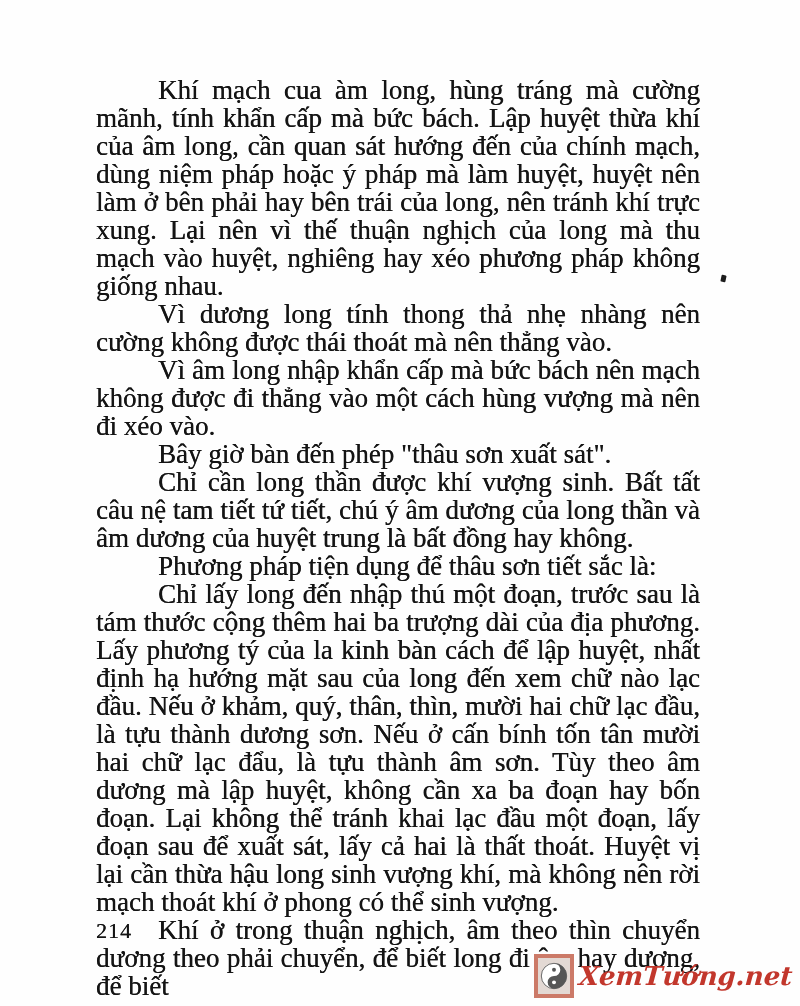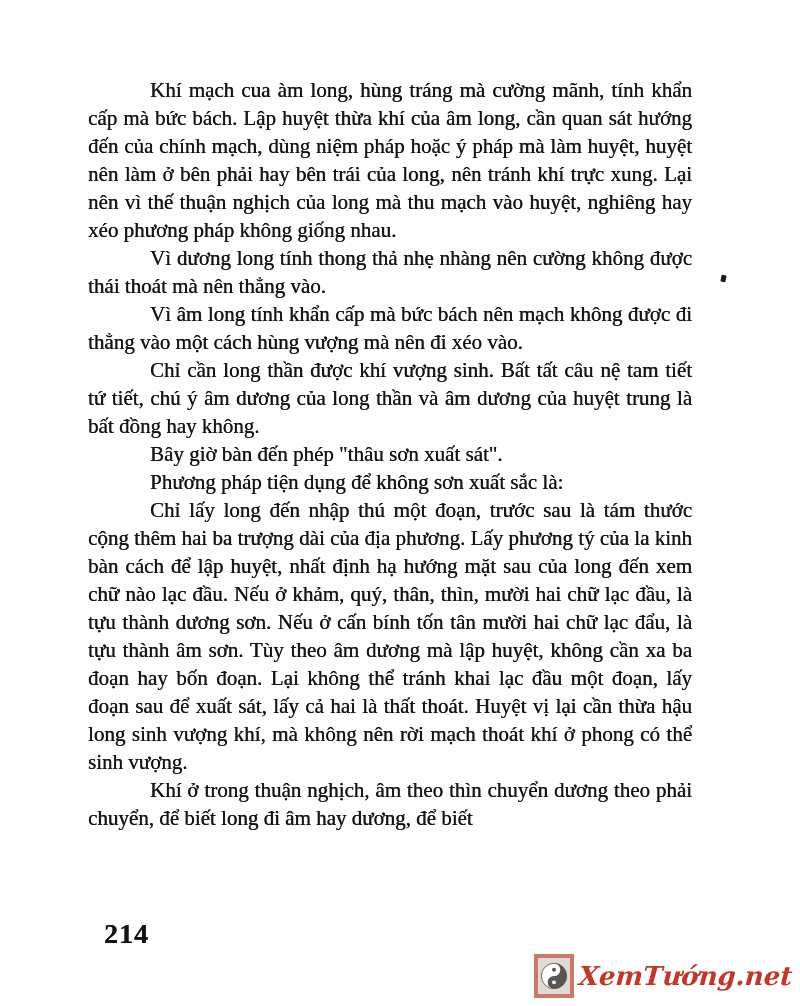--- a/index.html
+++ b/index.html
@@ -11,40 +11,39 @@
     position: relative;
     width: 800px;
     height: 1006px;
     background: #fefefe;
     overflow: hidden;
     font-family: "Liberation Serif", serif;
     color: #141414;
   }
   .text-block {
     position: absolute;
-    left: 88px;
+    left: 96px;
     top: 76px;
     width: 604px;
-    font-size: 21px;
+    font-size: 27px;
     line-height: 28px;
     text-align: justify;
     text-shadow: 0.35px 0.35px 0 #2a2a2a;
   }
   .text-block p {
     margin: 0;
     text-indent: 62px;
   }
   .page-number {
     position: absolute;
-    left: 104px;
+    left: 96px;
     top: 918px;
-    font-size: 28px;
+    font-size: 22px;
     letter-spacing: 1px;
     text-shadow: 0.35px 0.35px 0 #2a2a2a;
-    font-weight: bold;
   }
   .ink-speck {
     position: absolute;
     left: 721px;
     top: 275px;
     width: 5px;
     height: 7px;
     background: #1c1c1c;
     border-radius: 1px;
     transform: rotate(12deg);
@@ -85,24 +84,24 @@
   }
 </style>
 </head>
 <body>
 
 <div class="page">
 
   <div class="text-block">
     <p>Khí mạch cua àm long, hùng tráng mà cường mãnh, tính khẩn cấp mà bức bách. Lập huyệt thừa khí của âm long, cần quan sát hướng đến của chính mạch, dùng niệm pháp hoặc ý pháp mà làm huyệt, huyệt nên làm ở bên phải hay bên trái của long, nên tránh khí trực xung. Lại nên vì thế thuận nghịch của long mà thu mạch vào huyệt, nghiêng hay xéo phương pháp không giống nhau.</p>
     <p>Vì dương long tính thong thả nhẹ nhàng nên cường không được thái thoát mà nên thẳng vào.</p>
-    <p>Vì âm long tính khẩn cấp mà bức bách nên mạch không được đi thẳng vào một cách hùng vượng mà nên đi xéo vào.</p>
+    <p>Vì âm long nhập khẩn cấp mà bức bách nên mạch không được đi thẳng vào một cách hùng vượng mà nên đi xéo vào.</p>
+    <p>Bây giờ bàn đến phép "thâu sơn xuất sát".</p>
     <p>Chỉ cần long thần được khí vượng sinh. Bất tất câu nệ tam tiết tứ tiết, chú ý âm dương của long thần và âm dương của huyệt trung là bất đồng hay không.</p>
-    <p>Bây giờ bàn đến phép "thâu sơn xuất sát".</p>
-    <p>Phương pháp tiện dụng để không sơn xuất sắc là:</p>
+    <p>Phương pháp tiện dụng để thâu sơn tiết sắc là:</p>
     <p>Chỉ lấy long đến nhập thú một đoạn, trước sau là tám thước cộng thêm hai ba trượng dài của địa phương. Lấy phương tý của la kinh bàn cách để lập huyệt, nhất định hạ hướng mặt sau của long đến xem chữ nào lạc đầu. Nếu ở khảm, quý, thân, thìn, mười hai chữ lạc đầu, là tựu thành dương sơn. Nếu ở cấn bính tốn tân mười hai chữ lạc đẩu, là tựu thành âm sơn. Tùy theo âm dương mà lập huyệt, không cần xa ba đoạn hay bốn đoạn. Lại không thể tránh khai lạc đầu một đoạn, lấy đoạn sau để xuất sát, lấy cả hai là thất thoát. Huyệt vị lại cần thừa hậu long sinh vượng khí, mà không nên rời mạch thoát khí ở phong có thể sinh vượng.</p>
     <p>Khí ở trong thuận nghịch, âm theo thìn chuyển dương theo phải chuyển, để biết long đi âm hay dương, để biết</p>
   </div>
 
   <div class="ink-speck"></div>
 
   <div class="page-number">214</div>
 
   <div class="watermark">
     <div class="wm-icon-frame">

